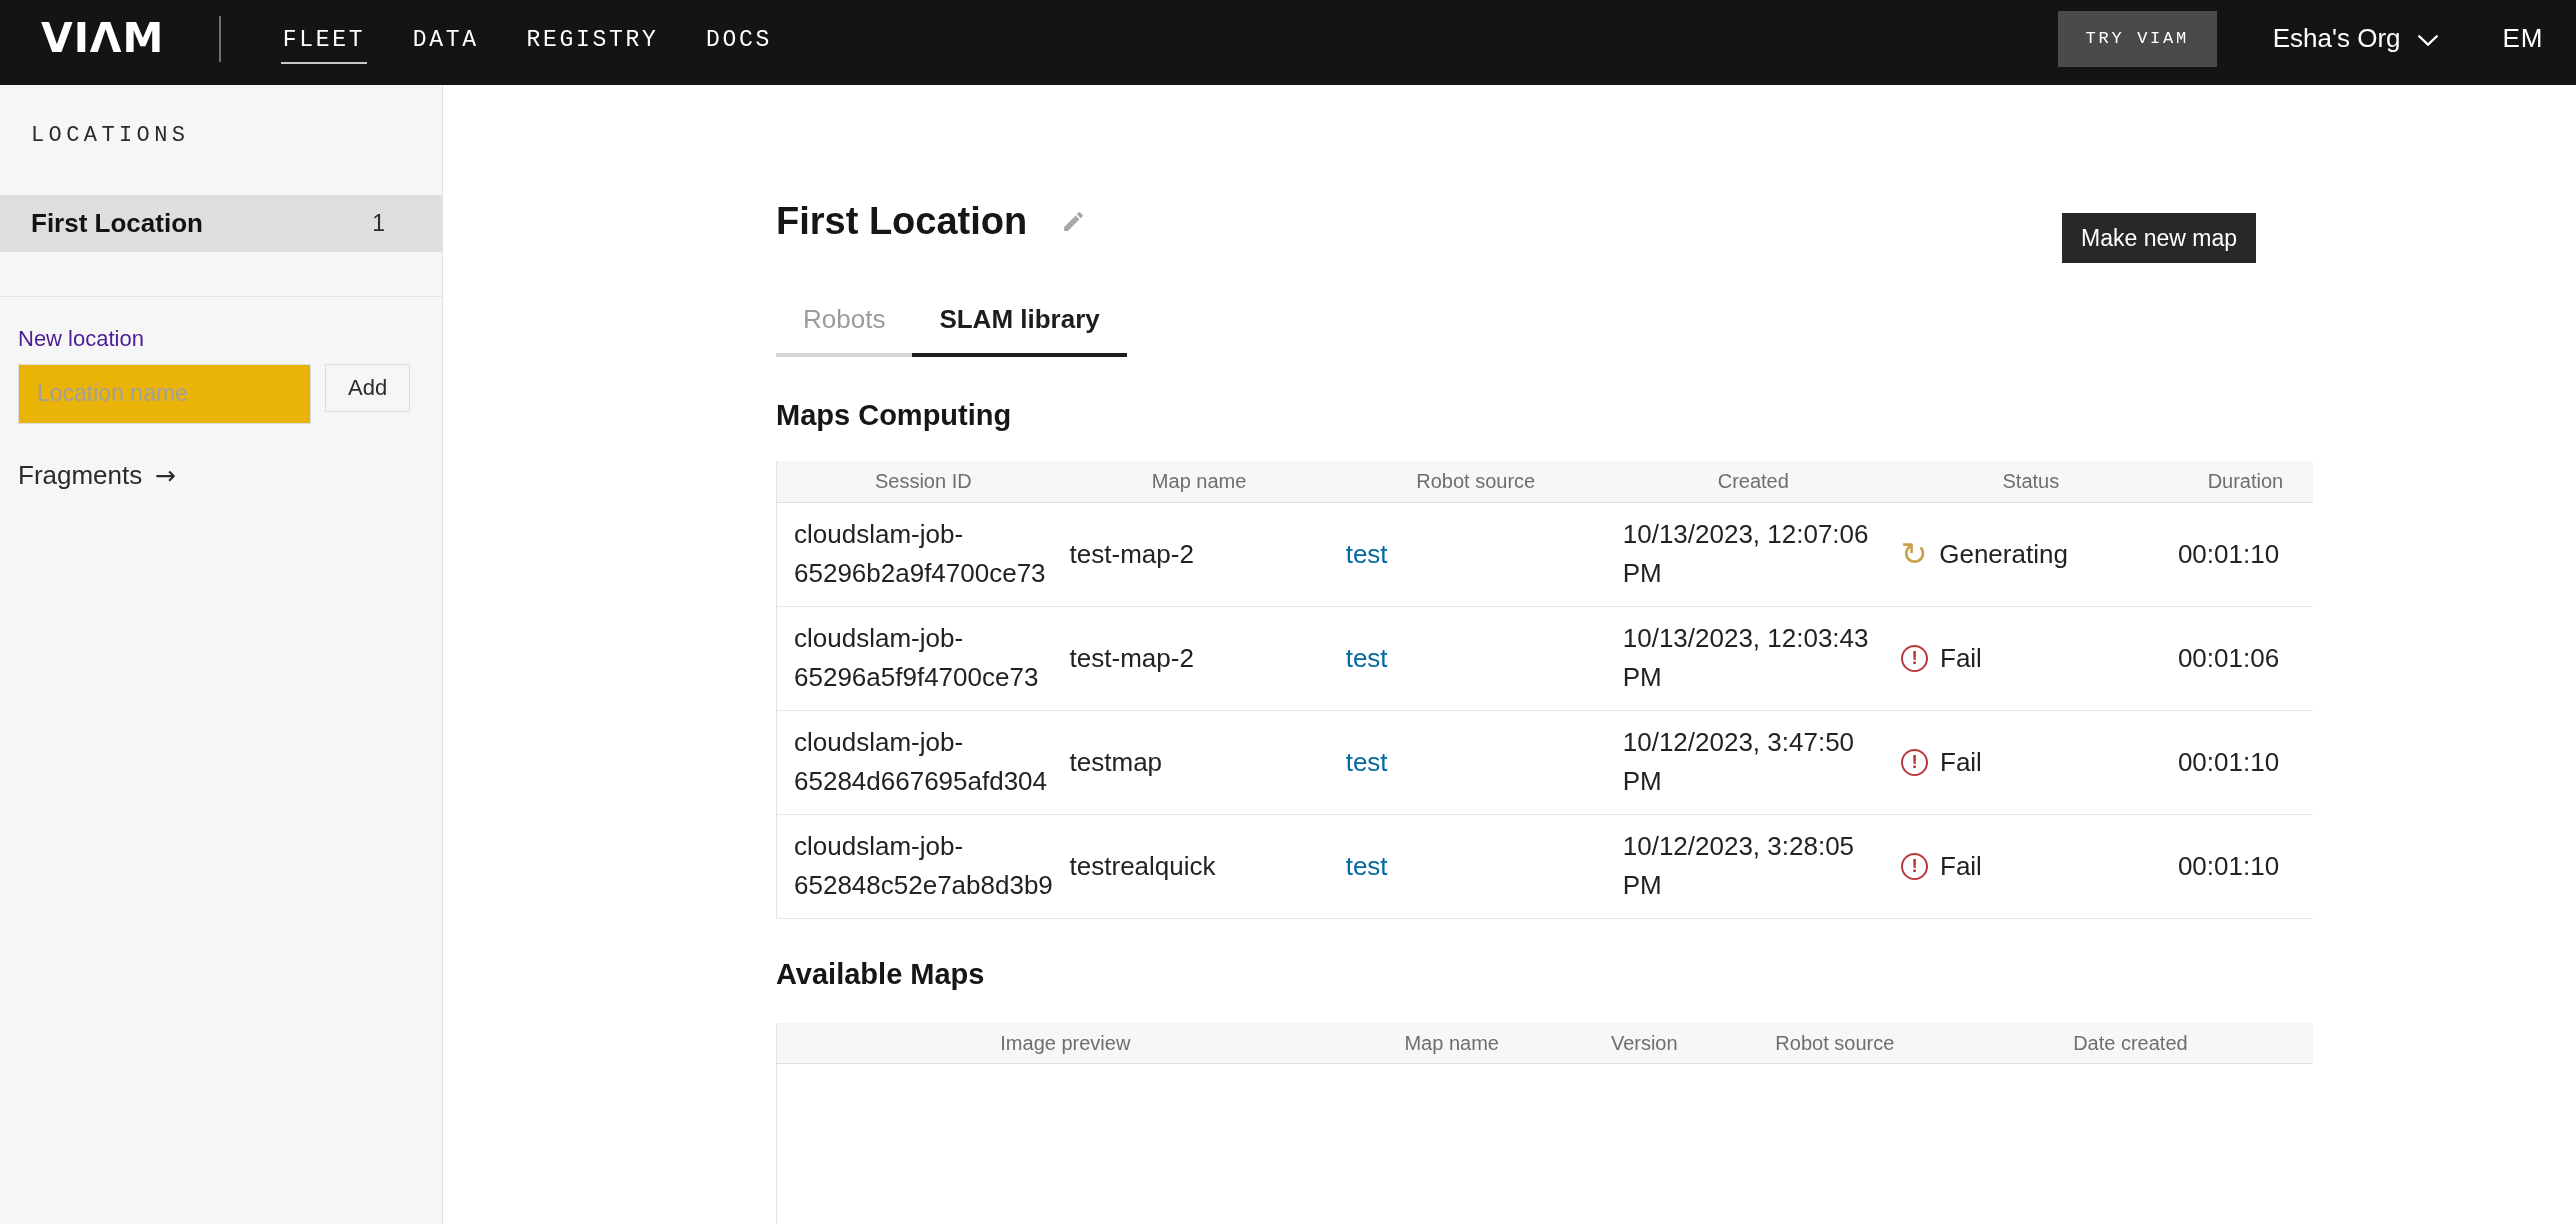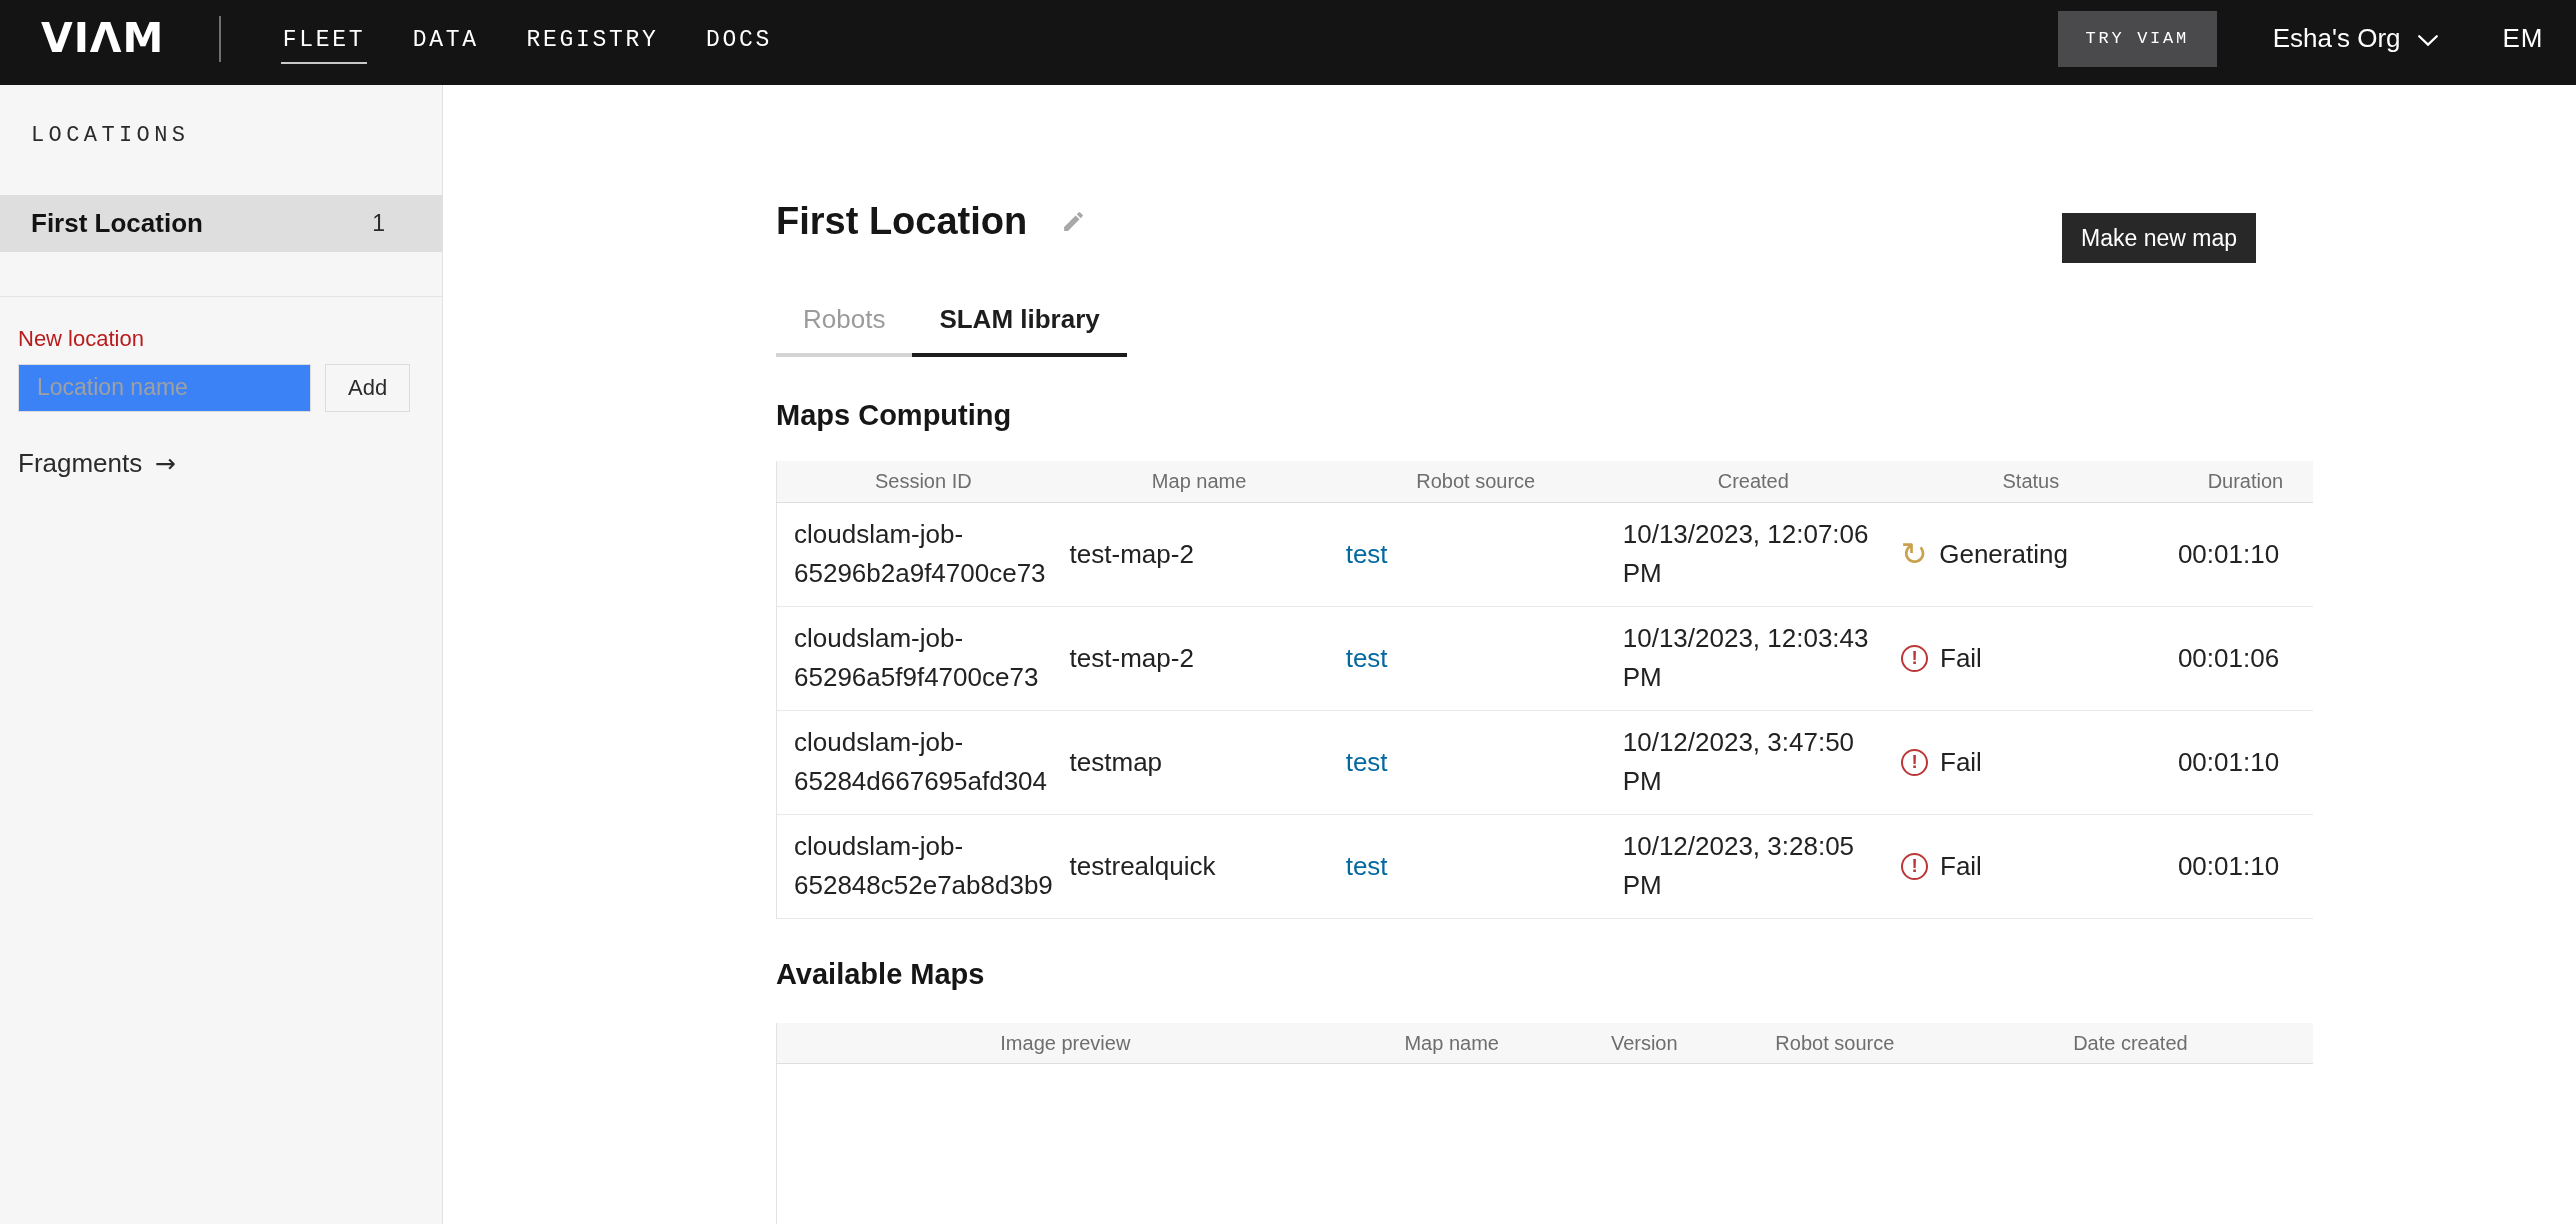--- a/index.html
+++ b/index.html
@@ -37,23 +37,23 @@
   .loc-header{font-family:"Liberation Mono",monospace;font-size:22px;letter-spacing:4.4px;color:#2b2b2b;
     margin:38px 0 0 31px;}
   .loc-list{margin-top:47px;}
   .loc-item{height:57px;display:flex;align-items:center;justify-content:space-between;
     padding:0 57px 0 31px;cursor:pointer;}
   .loc-item[data-selected="true"]{background:#dedede;}
   .loc-name{font-size:26px;font-weight:bold;color:#131313;}
   .loc-count{font-size:23px;color:#2b2b2b;}
   .side-divider{margin-top:44px;border:none;border-top:0.9px solid #e4e4e4;}
   .new-loc{margin:29px 0 0 18px;}
-  .new-loc-label{font-size:22px;color:#b91c1c;}
+  .new-loc-label{font-size:22px;color:#4c1d95;}
   .new-loc-row{display:flex;margin-top:11.6px;}
-  .loc-input{width:293px;height:48px;border:1.8px solid #dcdcdc;background:#3b82f6;padding:12px 18px;
+  .loc-input{width:293px;height:60px;border:1.8px solid #dcdcdc;background:#eab308;padding:12px 18px;
     font-size:23px;color:#222;font-family:"Liberation Sans",sans-serif;outline:none;}
   .loc-input::placeholder{color:#a0a0a0;}
   .add-btn{width:85px;height:48px;margin-left:14.2px;border:1.8px solid #dcdcdc;background:var(--sidebar-bg);
     font-size:22px;color:#2b2b2b;cursor:pointer;font-family:"Liberation Sans",sans-serif;}
   .fragments{margin:36px 0 0 18px;display:flex;align-items:center;cursor:pointer;width:max-content;}
   .fragments-label{font-size:26px;color:#2b2b2b;}
   .fragments-arrow{font-family:"DejaVu Sans",sans-serif;font-size:25px;color:#2b2b2b;margin-left:12.4px;}
 
   
   .main{position:absolute;left:444px;top:85px;width:2132px;height:1140px;background:#fff;overflow:hidden;}

